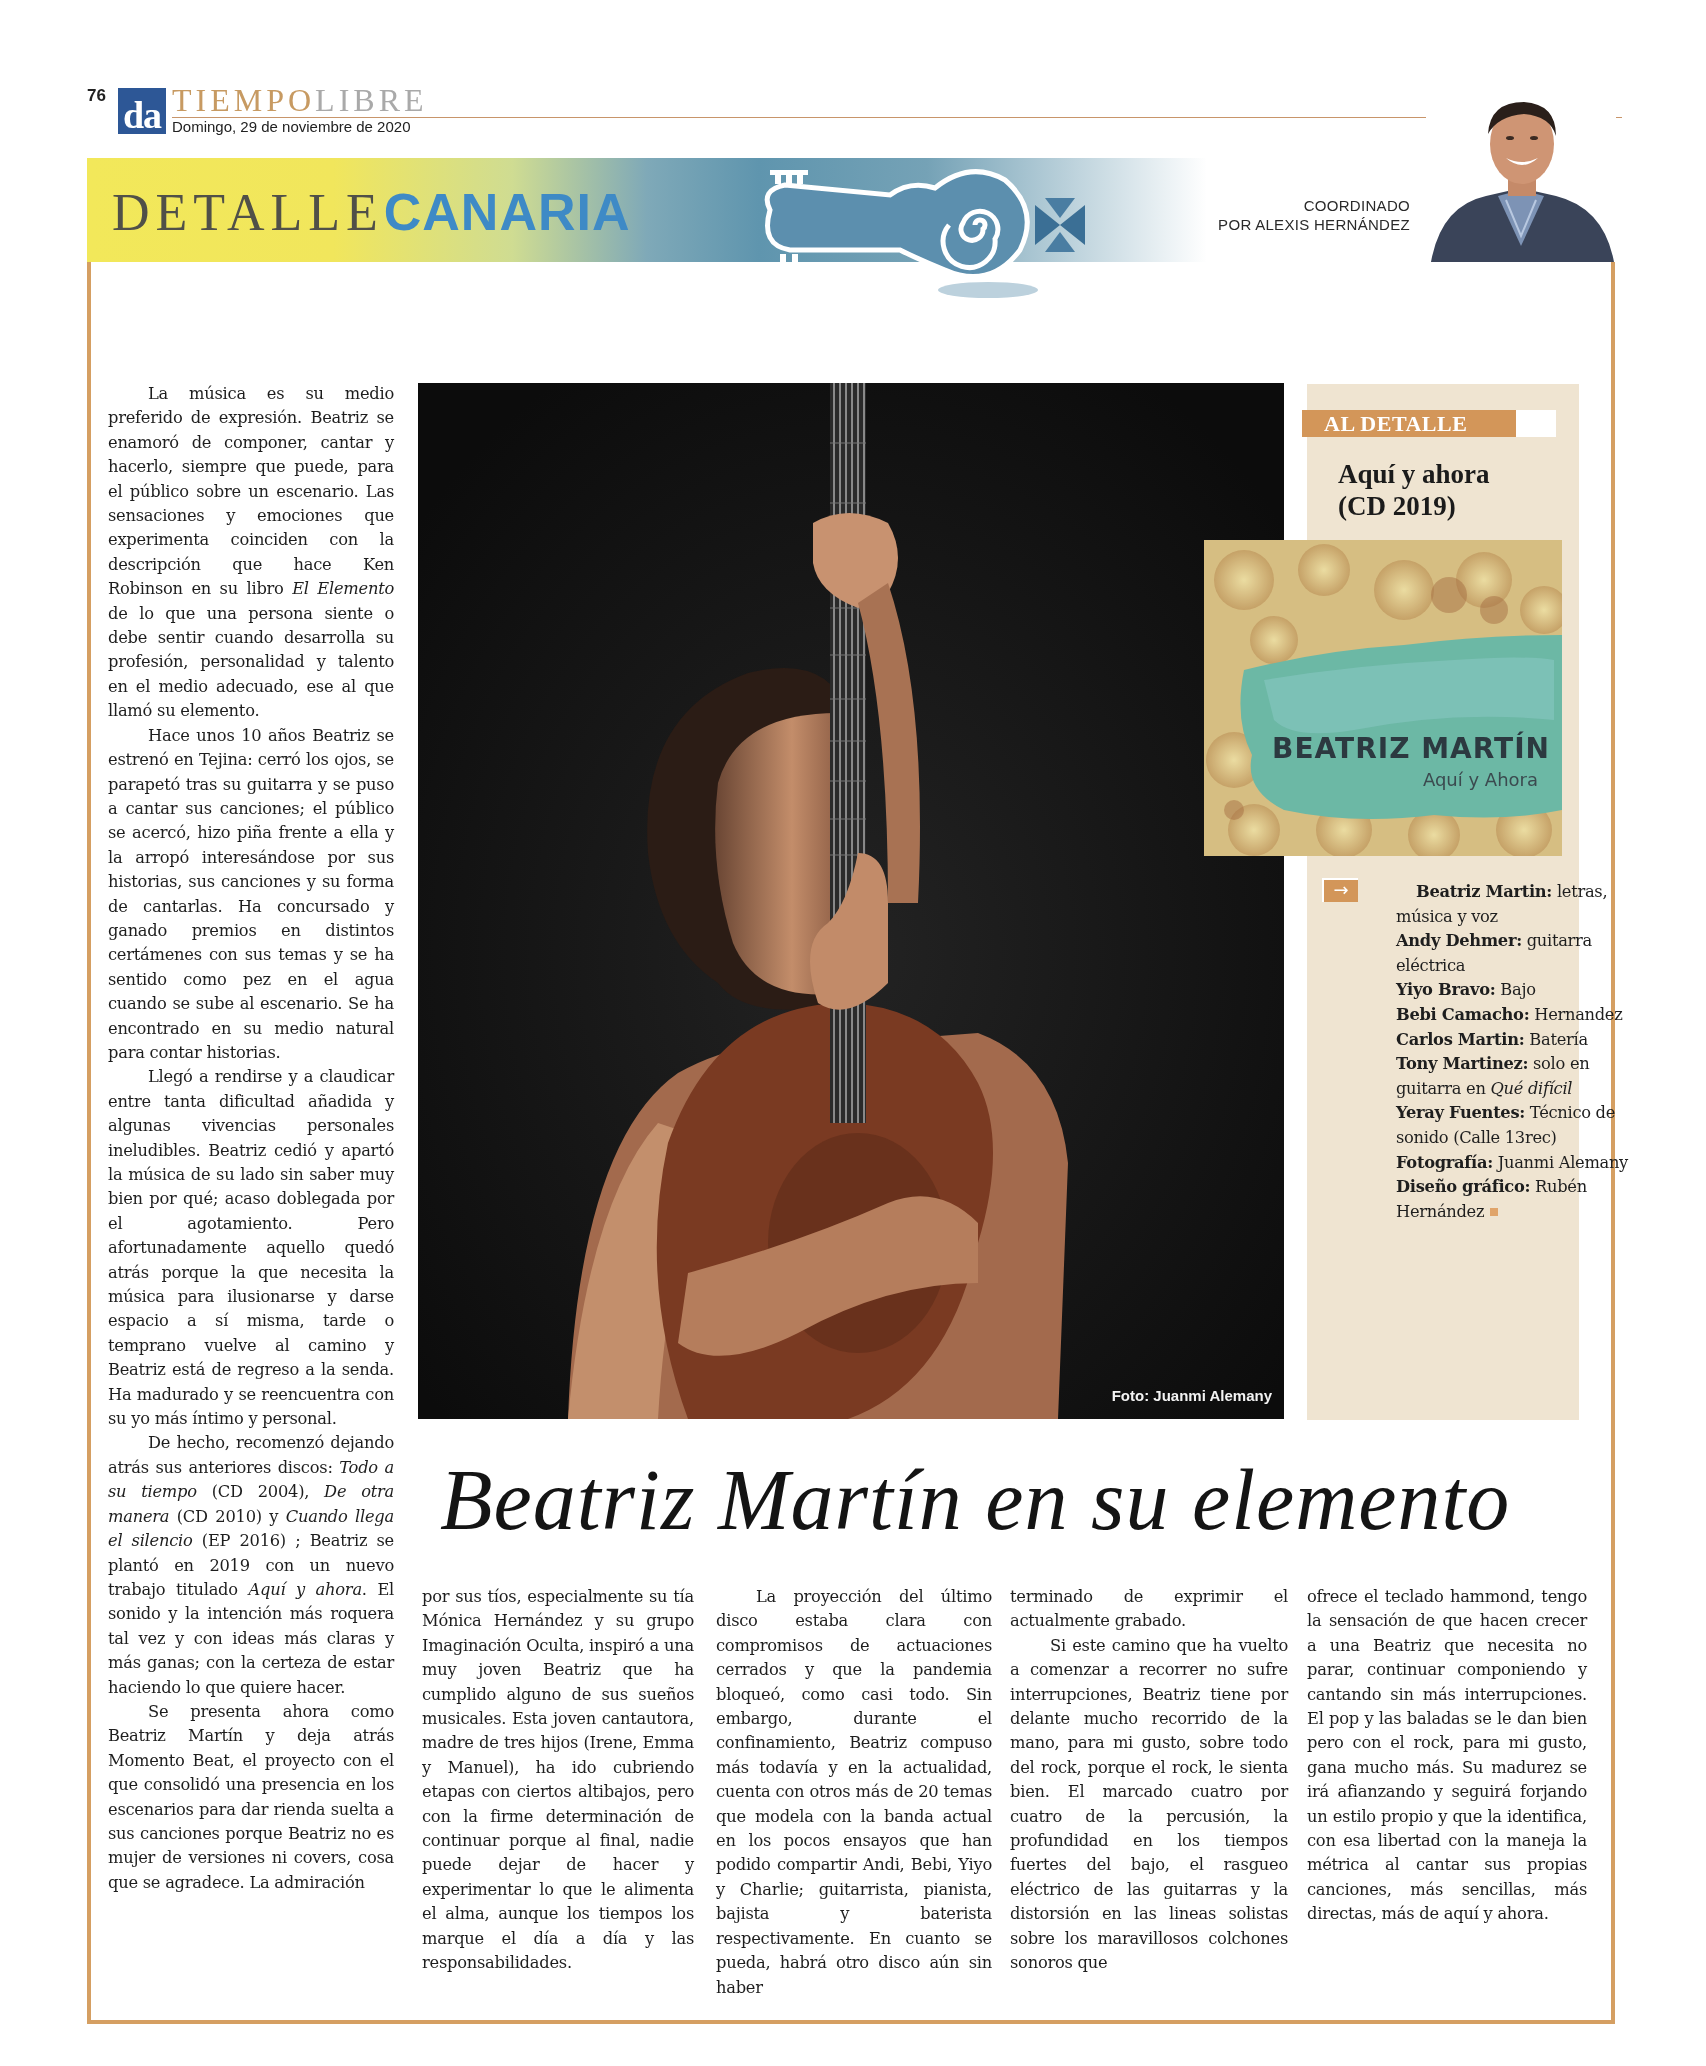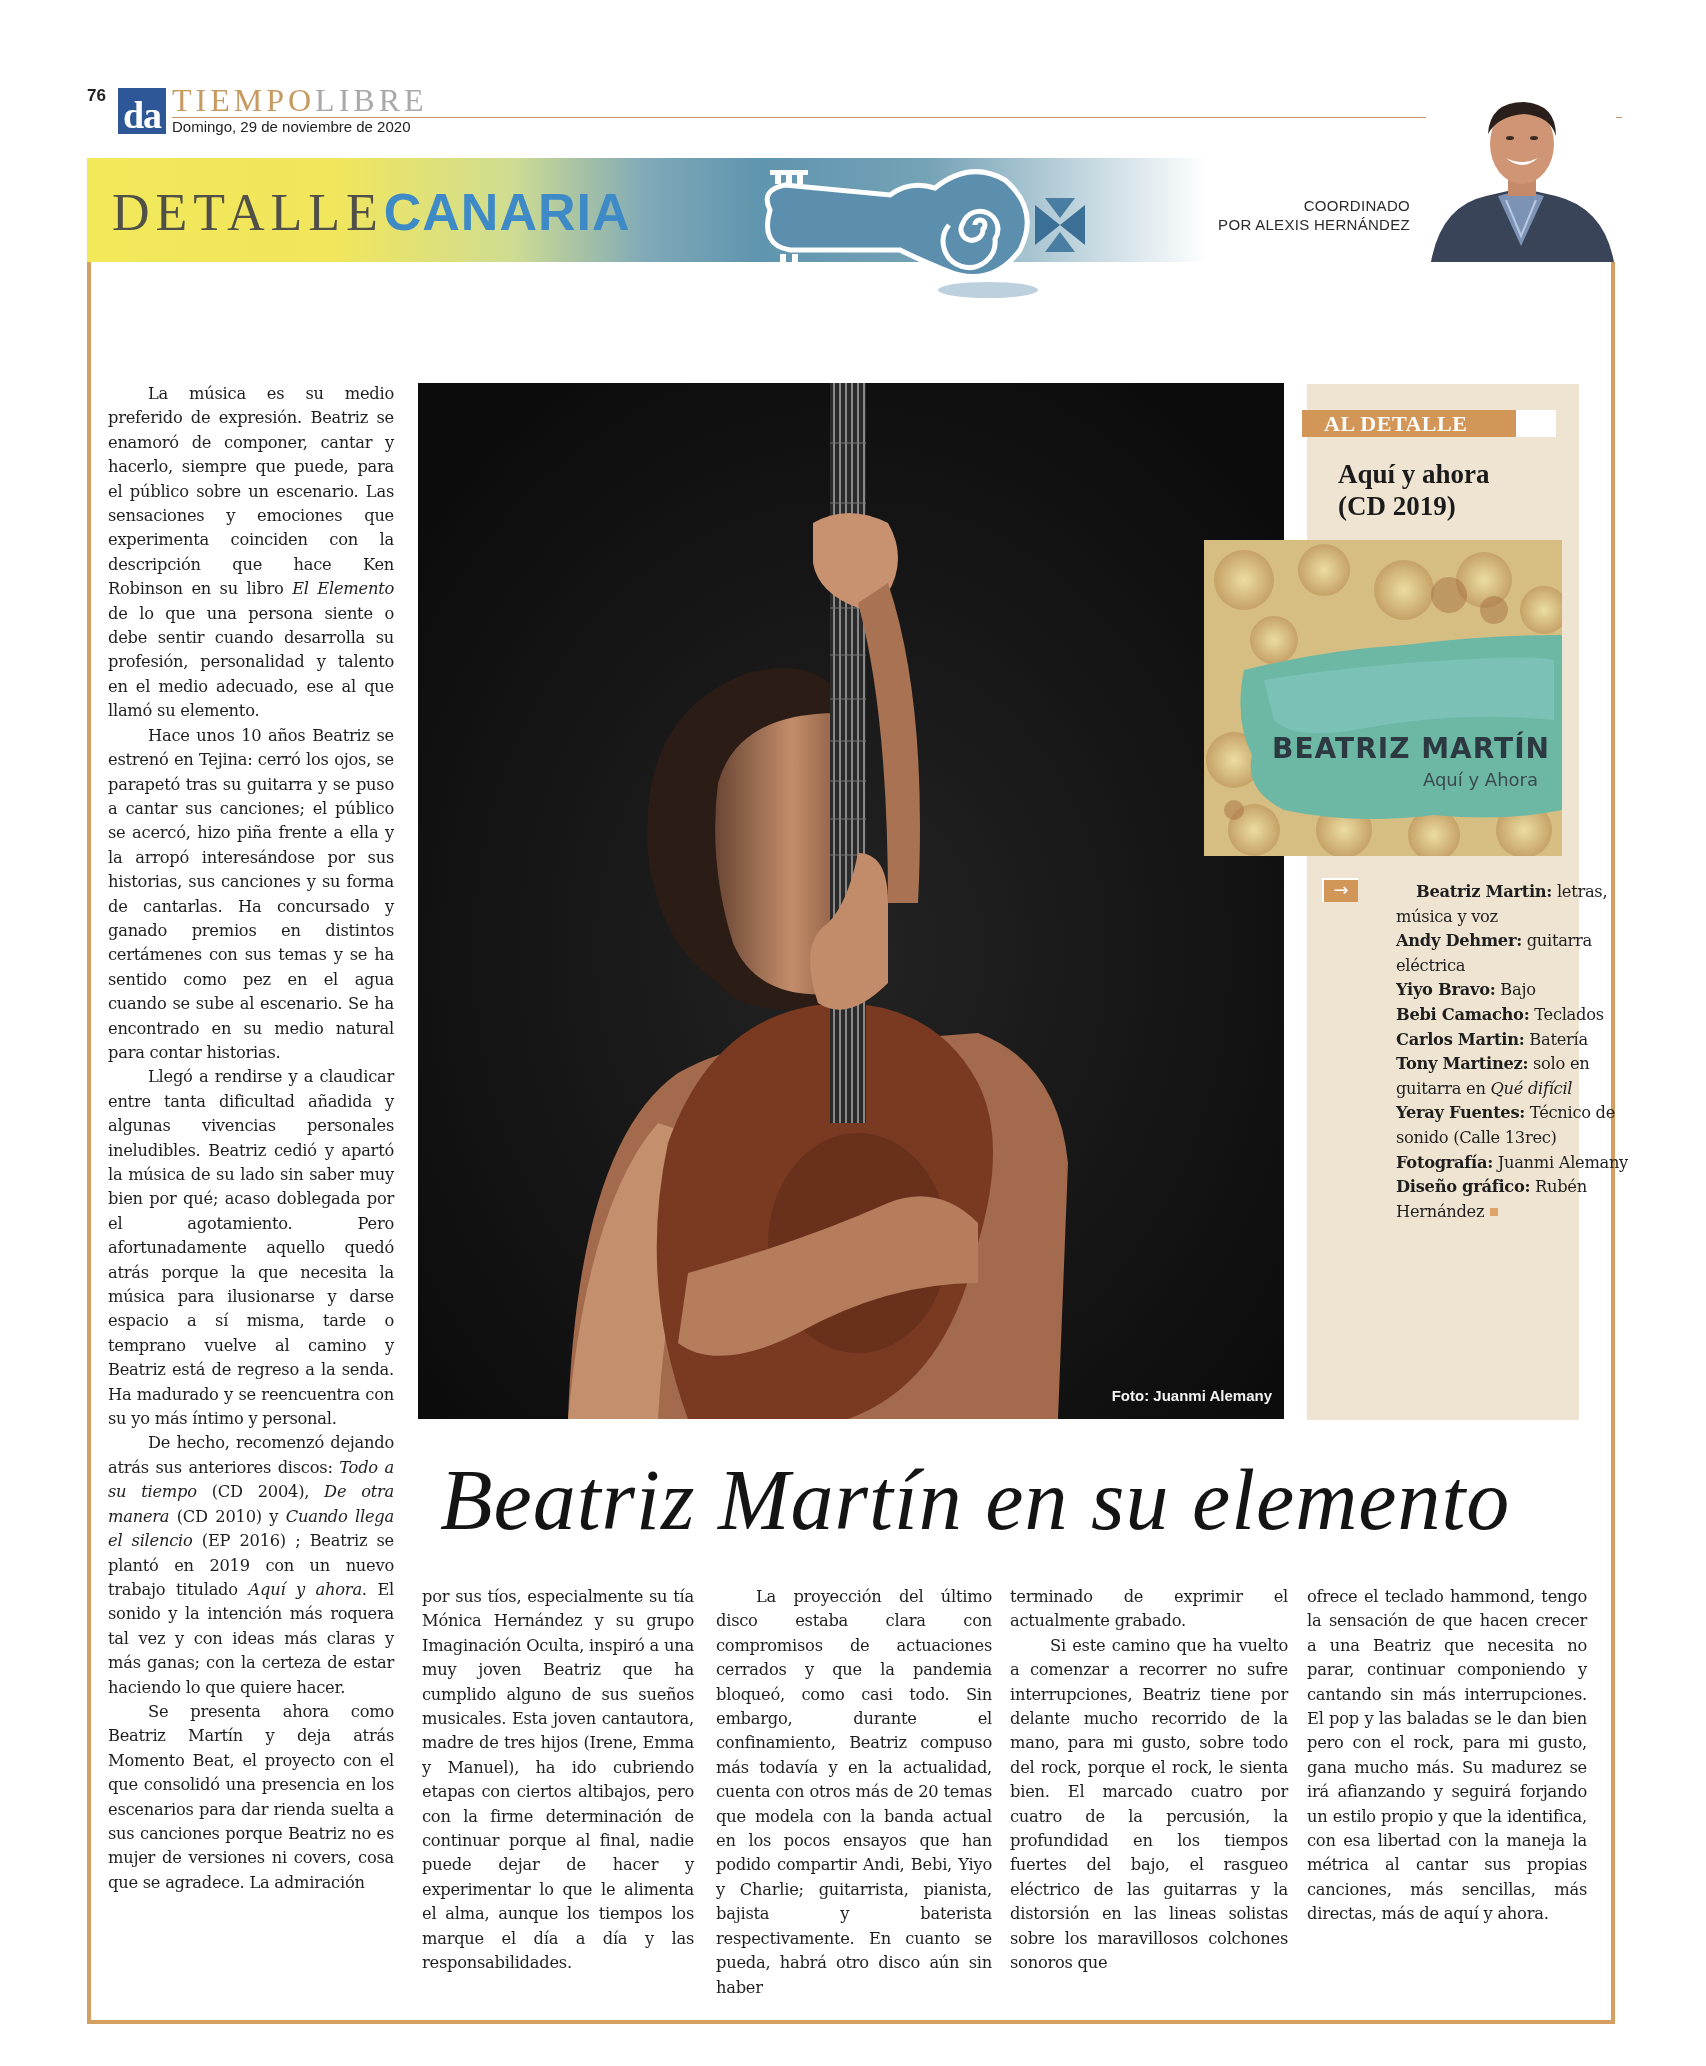--- a/index.html
+++ b/index.html
@@ -222,21 +222,21 @@
     <text x="346" y="218" text-anchor="end" font-family="DejaVu Sans, sans-serif" font-weight="bold" font-size="28" fill="#2c3940" letter-spacing="1">BEATRIZ MARTÍN</text>
     <text x="334" y="246" text-anchor="end" font-family="DejaVu Sans, sans-serif" font-size="18" fill="#3b4a4f">Aquí y Ahora</text>
   </svg>
 </div>
 
 <div class="sb-arrow">→</div>
 <div class="sb-credits">
   <span class="row" style="text-indent:20px;"><b>Beatriz Martin:</b><span> letras, música y voz</span></span>
   <span class="row"><b>Andy Dehmer:</b><span> guitarra eléctrica</span></span>
   <span class="row"><b>Yiyo Bravo:</b><span> Bajo</span></span>
-  <span class="row"><b>Bebi Camacho:</b><span> Teclados</span></span>
+  <span class="row"><b>Bebi Camacho:</b><span> Hernandez</span></span>
   <span class="row"><b>Carlos Martin:</b><span> Batería</span></span>
   <span class="row"><b>Tony Martinez:</b><span> solo en guitarra en </span><i>Qué difícil</i></span>
   <span class="row"><b>Yeray Fuentes:</b><span> Técnico de sonido (Calle 13rec)</span></span>
   <span class="row"><b>Fotografía:</b><span> Juanmi Alemany</span></span>
   <span class="row"><b>Diseño gráfico:</b><span> Rubén Hernández</span><span class="end-mark"></span></span>
 </div>
 
 <div class="headline">Beatriz Martín en su elemento</div>
 
 <div class="col col-2">

